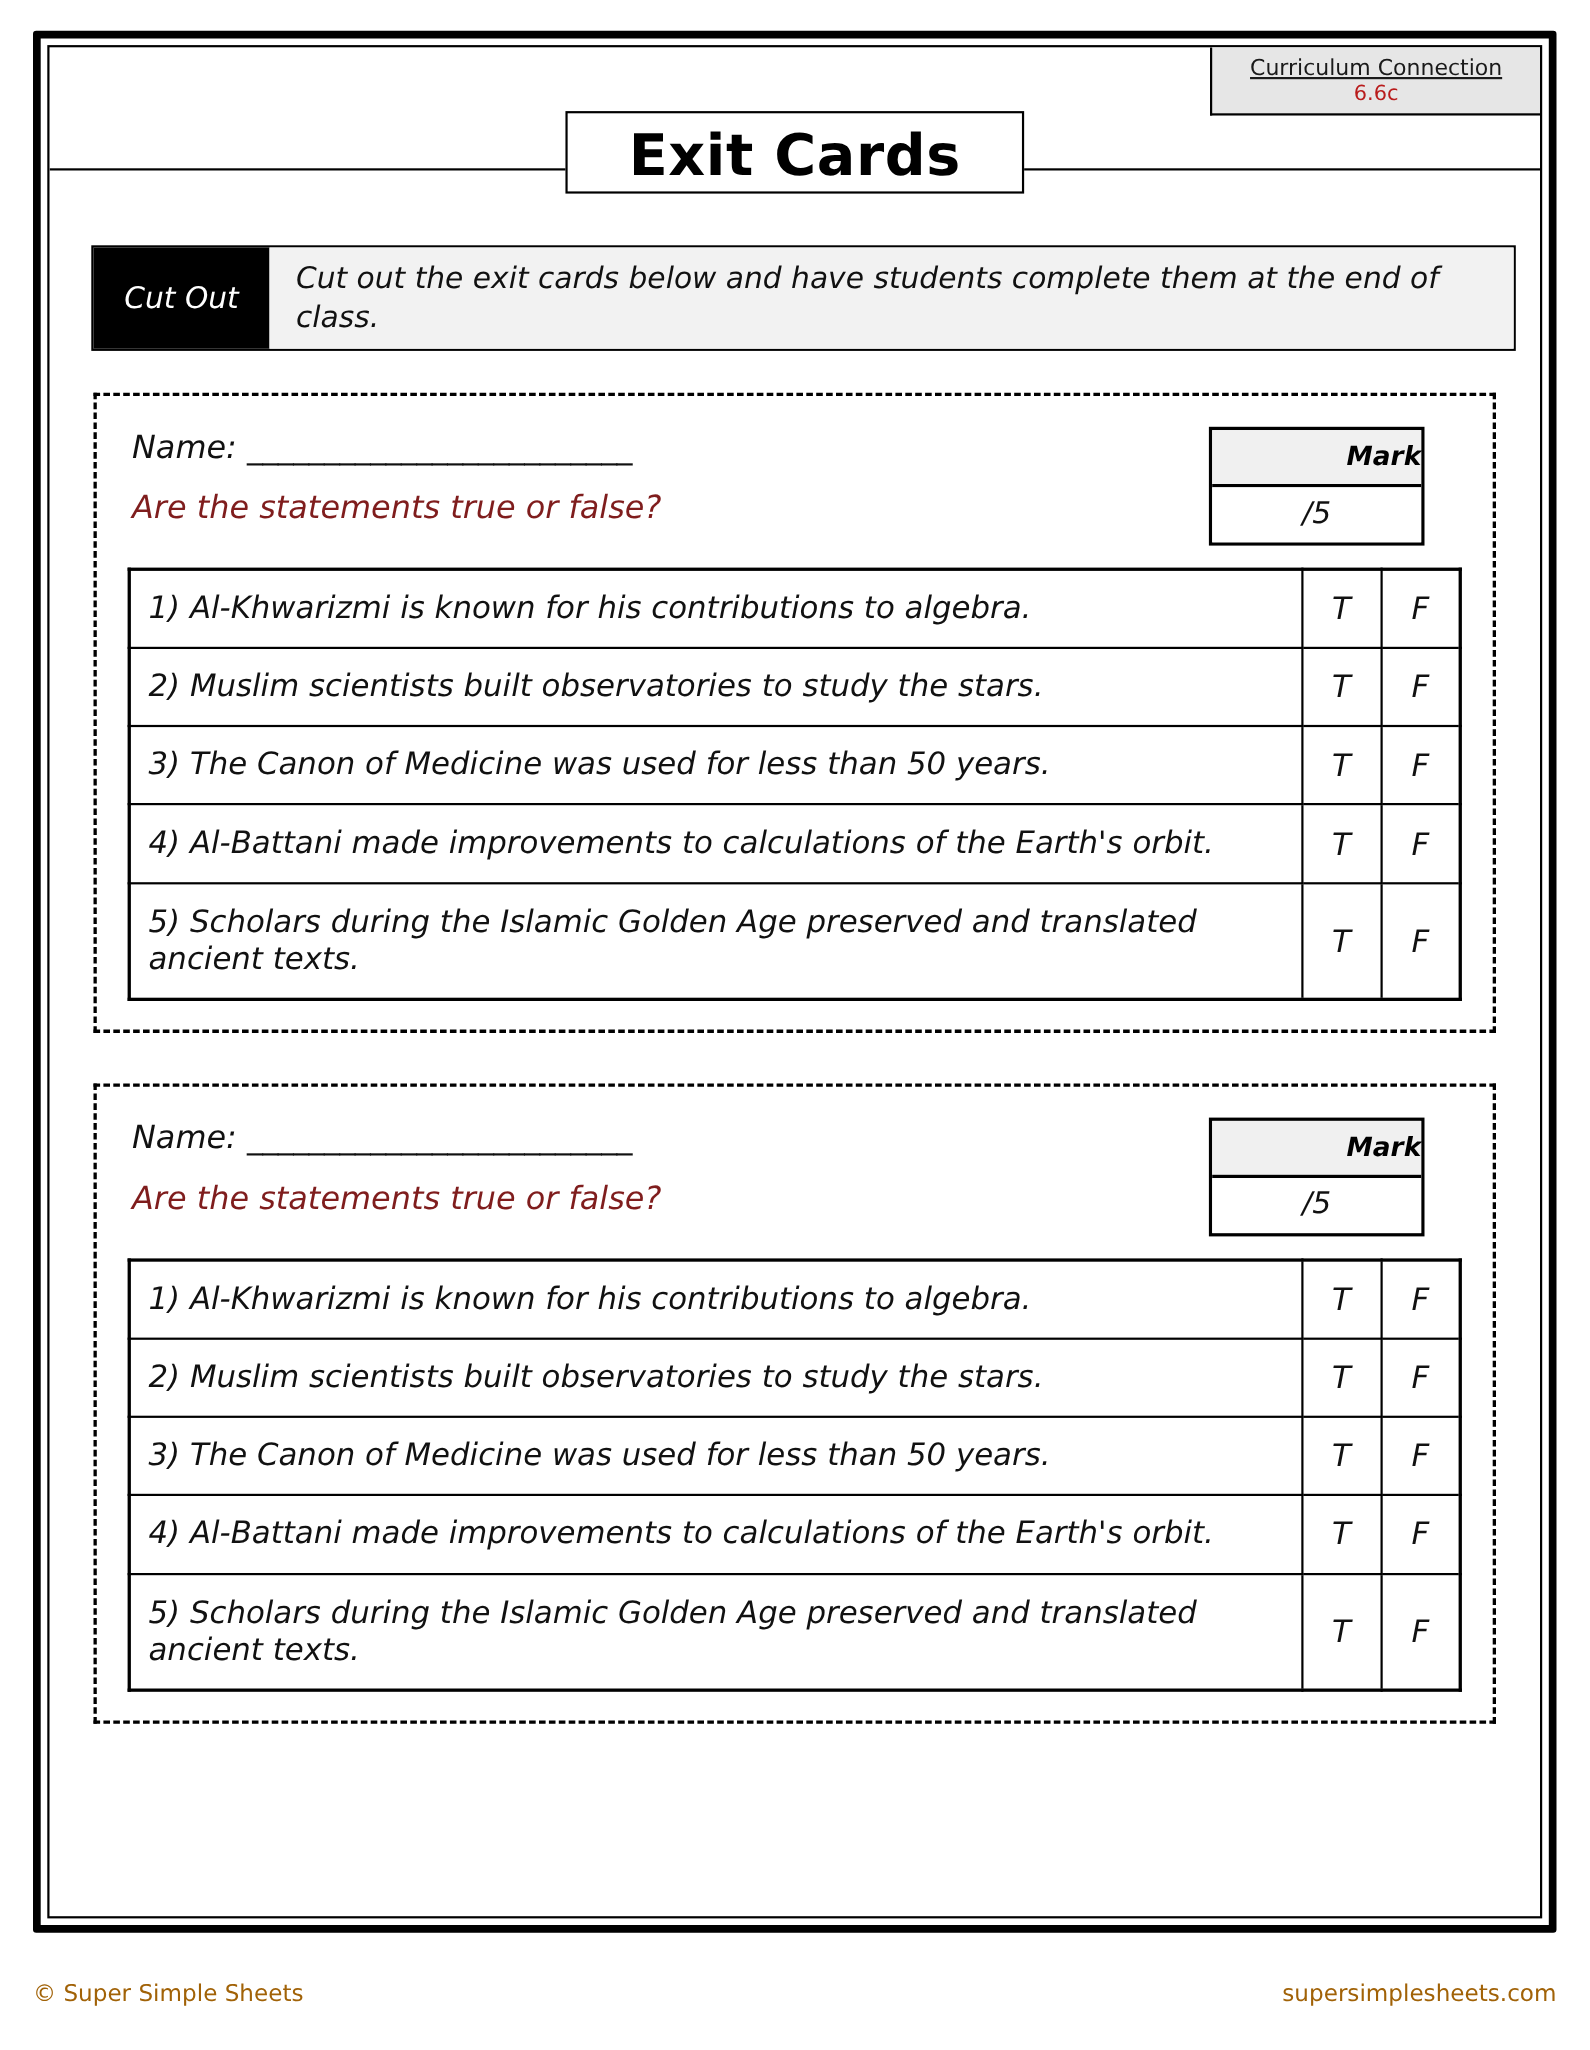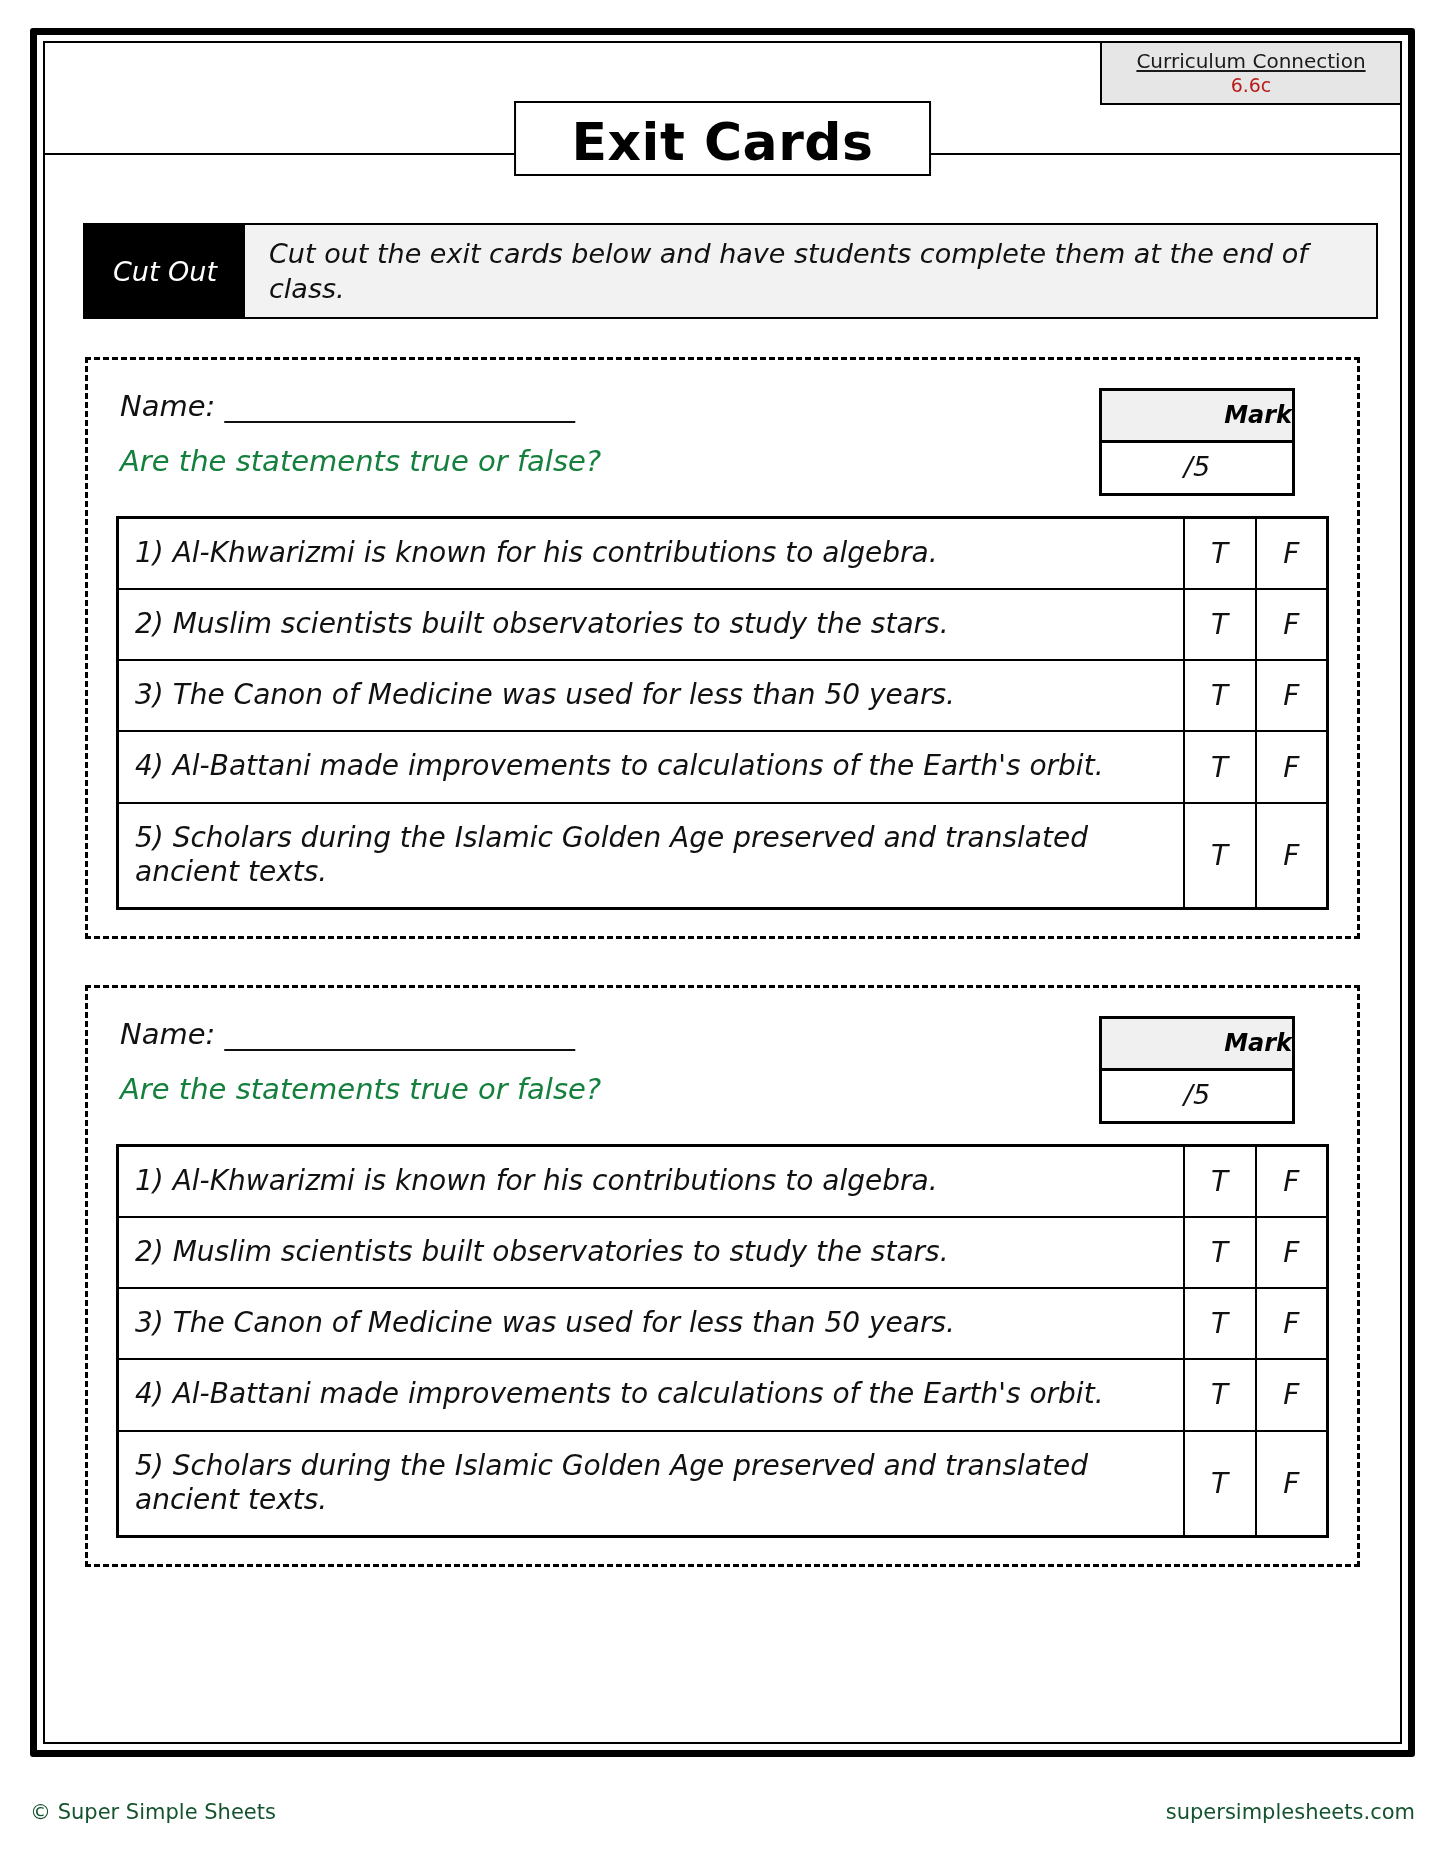--- a/index.html
+++ b/index.html
@@ -138,21 +138,21 @@
     color: #111;
     white-space: nowrap;
     line-height: 1.15;
     padding-left: 4px;
   }
   .name-underscores {
     letter-spacing: -0.5px;
   }
   .prompt-line {
     font-size: 29px;
-    color: #15803d;
+    color: #7f1d1d;
     margin-top: 22px;
     padding-left: 4px;
     line-height: 1.15;
   }
 
   .mark-box {
     position: absolute;
     top: -2px;
     right: 34px;
     width: 196px;
@@ -204,21 +204,21 @@
   
   .footer {
     position: absolute;
     left: 30px;
     right: 30px;
     top: 1800px;
     display: flex;
     justify-content: space-between;
     align-items: center;
     font-size: 21px;
-    color: #14532d;
+    color: #a16207;
   }
 </style>
 </head>
 <body>
 
 <div class="page">
 
   <div class="outer-frame">
     <div class="inner-frame">
 

